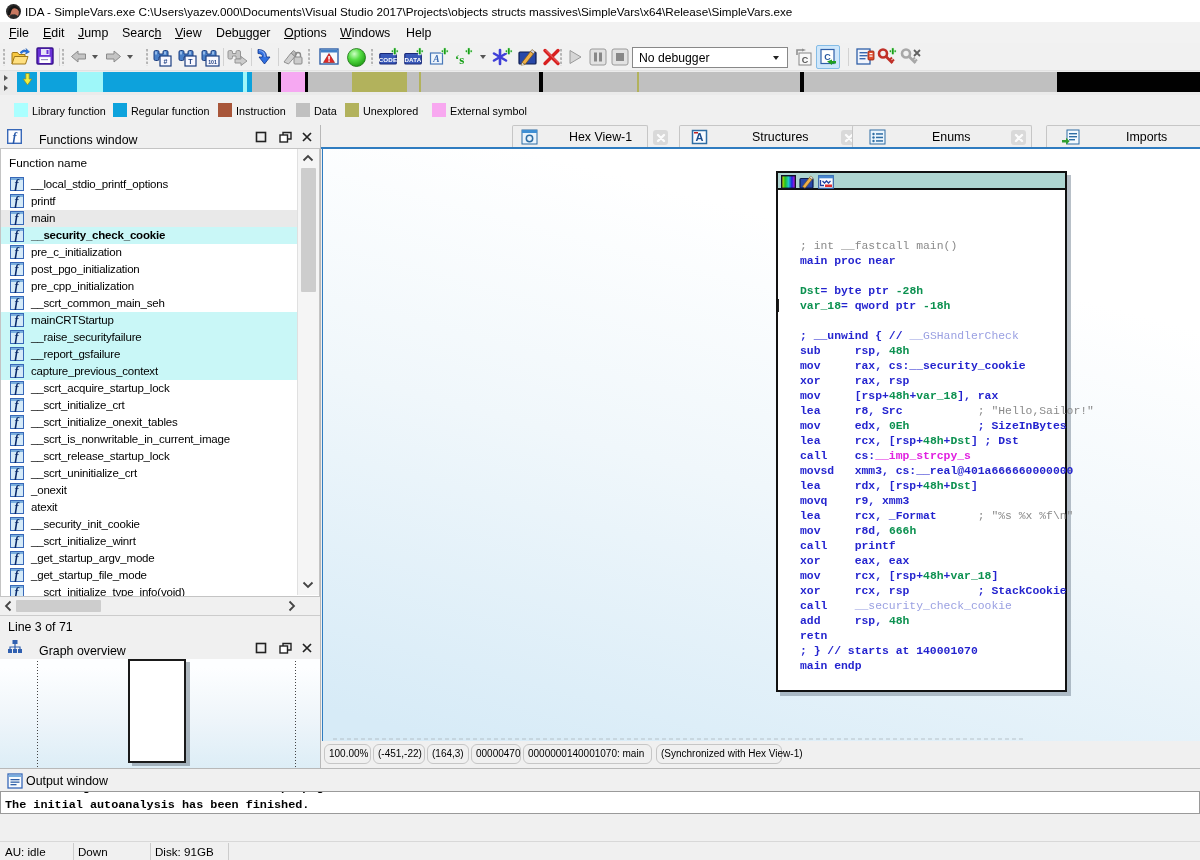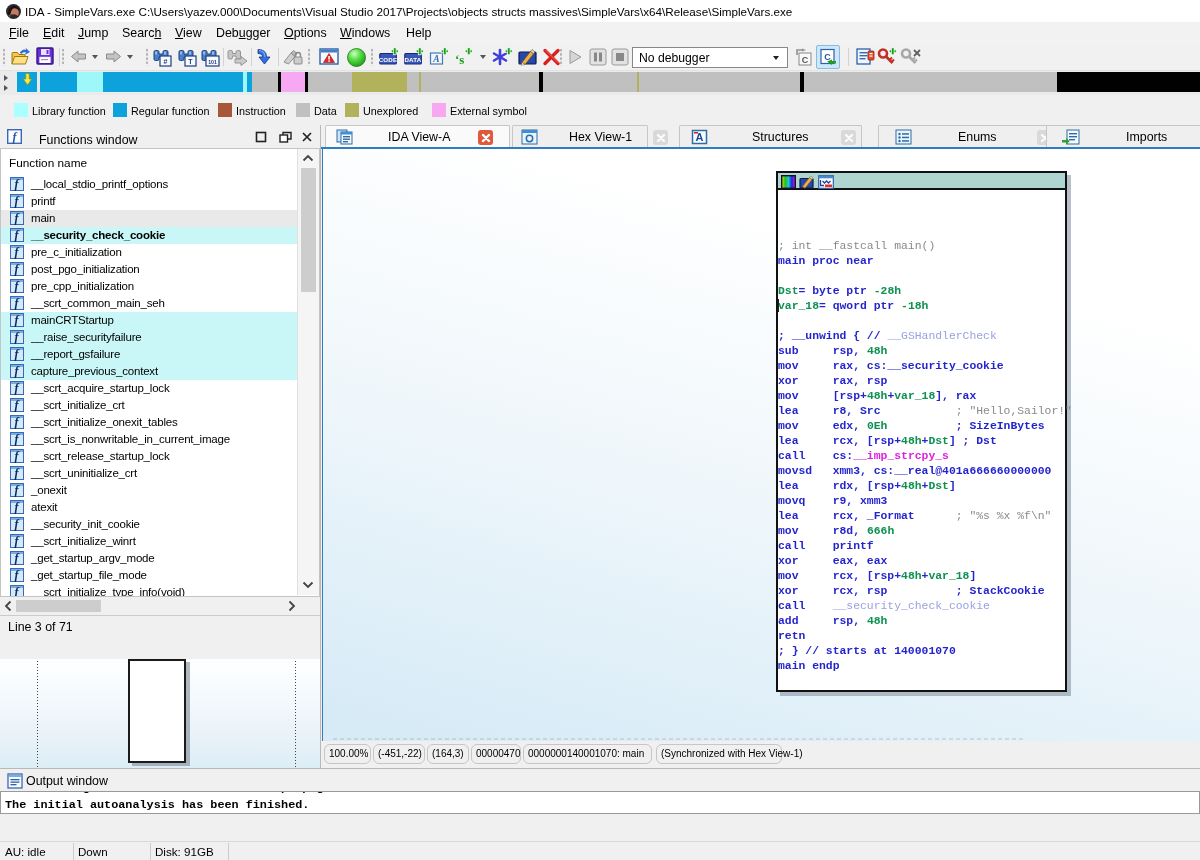--- a/index.html
+++ b/index.html
@@ -46,21 +46,21 @@
 .tab { position:absolute; top:0; height:23px; background:#efefef; border:1px solid #c6c6c6; border-bottom:none; border-radius:2px 2px 0 0; }
 .tab.active { background:#fafafa; }
 .tab .ttxt { position:absolute; font-size:12.4px; color:#000; top:4px; }
 .tclose { position:absolute; top:4px; width:15px; height:15px; border-radius:3px; background:#d9d9d9; }
 .tclose.red { background:#e0593c; }
 .tclose svg { position:absolute; left:2.5px; top:2.5px; }
 #blueline { left:321px; top:147px; width:879px; height:2px; background:#2f7cc0; }
 #canvas { left:322px; top:149px; width:878px; height:592px; background:linear-gradient(195deg,#ffffff 22%,#f0f7fb 55%,#d7ebf7 96%); border-left:1px solid #2f7cc0;}
 #daswin { position:absolute; left:453px; top:22px; width:291px; height:521px; background:#fff; border:2px solid #111; box-shadow:4px 4px 0 rgba(125,140,155,0.55); }
 #dastitle { position:absolute; left:0; top:0; width:287px; height:17px; background:#afd5d1; border-bottom:2px solid #111; }
-#dascode { position:absolute; left:0px; top:66px; font-family:"Liberation Mono",monospace; font-size:11.4px; line-height:15px; white-space:pre; color:#2424cf; font-weight:bold; }
+#dascode { position:absolute; left:0px; top:66px; font-family:"Liberation Mono",monospace; font-size:11.4px; line-height:15px; white-space:pre; color:#2424cf; font-weight:bold;padding-left:22px; }
 .cg { color:#8a8a8a; font-weight:normal; }
 .cn { color:#2424cf; }
 .cgr { color:#0c9150; }
 .cl { color:#9aa0e2; font-weight:normal; }
 .cm { color:#e020e0; }
 #caret { position:absolute; left:454.5px; top:150px; width:1.5px; height:13px; background:#222; }
 #viewstatus { left:321px; top:741px; width:879px; height:27px; background:#f0f0f0; }
 .seg { position:absolute; top:3px; height:20px; border:1px solid #c6c6c6; border-radius:6px; font-size:10px; color:#000; padding:3px 0 0 4px; white-space:nowrap; background:#f0f0f0;}
 #outputpanel { left:0; top:768px; width:1200px; height:92px; background:#f0f0f0; border-top:1px solid #b8b8b8; }
 #outhdr { position:absolute; left:0; top:2px; width:1200px; height:20px; }
@@ -529,44 +529,52 @@
       </svg>
       <div class="sthumb" style="left:16px;top:2px;width:85px;height:12px"></div>
       <svg class="wbtnsvg" style="left:288px;top:2px" width="8" height="12" viewBox="0 0 8 12">
         <path d="M1.5 1.5 L6 6 L1.5 10.5" stroke="#444" stroke-width="1.8" fill="none"></path>
       </svg>
     </div>
   <div id="linestatus">
       <span>Line 3 of 71</span>
     </div>
   <div id="graphpanel">
+    <div class="paneltitle" style="top:0">
+        <svg class="wbtnsvg" style="left:7px;top:3px" width="16" height="16" viewBox="0 0 16 16">
+          <g fill="#3060b0">
+            <rect x="5.5" y="1" width="5" height="4"></rect>
+            <rect x="1" y="10" width="4" height="4"></rect>
+            <rect x="6" y="10" width="4" height="4"></rect>
+            <rect x="11" y="10" width="4" height="4"></rect>
+          </g>
+          <g stroke="#3060b0" stroke-width="1.2" fill="none">
+            <path d="M8 5 L8 8 M3 10 L3 8 L13 8 L13 10 M8 8 L8 10"></path>
+          </g>
+        </svg>
+        <span class="txt" style="left:27px">Graph overview</span>
+<svg class="wbtnsvg" style="left:255px;top:6px" width="12" height="12" viewBox="0 0 12 12">
+          <rect x="1.5" y="1.5" width="9" height="9" fill="none" stroke="#222" stroke-width="1.6"></rect>
+        </svg>
+<svg class="wbtnsvg" style="left:279px;top:6px" width="13" height="12" viewBox="0 0 13 12">
+          <rect x="1" y="4" width="7.5" height="7" fill="#fff" stroke="#222" stroke-width="1.4"></rect>
+          <path d="M4 4 L4 1.5 L12 1.5 L12 8 L8.5 8" fill="none" stroke="#222" stroke-width="1.4"></path>
+        </svg>
+<svg class="wbtnsvg" style="left:301px;top:6px" width="12" height="12" viewBox="0 0 12 12">
+          <path d="M2 2 L10 10 M10 2 L2 10" stroke="#222" stroke-width="1.7"></path>
+        </svg>
+      </div>
     <div id="graphcontent">
       <div class="dotline" style="left:37px"></div>
       <div class="dotline" style="left:295px"></div>
       <div id="gnode"></div>
     </div>
   </div>
 </div>
 <div class="abs" id="tabbar">
-    <div class="tab active" style="left:4px;width:185px">
-      <svg style="position:absolute;left:10px;top:3px" width="17" height="16" viewBox="0 0 17 16">
-        <rect x="1" y="1" width="10" height="12" fill="#cfe4f7" stroke="#2e6da4"></rect>
-        <rect x="5" y="3" width="11" height="12" fill="#f4fafe" stroke="#2e6da4"></rect>
-        <rect x="5" y="3" width="11" height="2.5" fill="#3f8fd4"></rect>
-        <rect x="7" y="7" width="7" height="1.4" fill="#2e6da4"></rect>
-        <rect x="7" y="9.5" width="7" height="1.4" fill="#2e6da4"></rect>
-        <rect x="7" y="12" width="5" height="1.4" fill="#2e6da4"></rect>
-      </svg>
-      <span class="ttxt" style="left:62px">IDA View-A</span>
-      <div class="tclose red" style="left:152px">
-        <svg width="10" height="10" viewBox="0 0 10 10">
-          <path d="M2 2 L8 8 M8 2 L2 8" stroke="#fff" stroke-width="2.4" stroke-linecap="round"></path>
-        </svg>
-      </div>
-    </div>
 <div class="tab" style="left:191px;width:136px">
       <svg style="position:absolute;left:8px;top:3px" width="17" height="16" viewBox="0 0 17 16">
         <rect x="1" y="1" width="15" height="14" fill="#eaf4fc" stroke="#2e6da4"></rect>
         <rect x="1" y="1" width="15" height="3" fill="#3f8fd4"></rect>
         <circle cx="8.5" cy="9.5" r="3.2" fill="none" stroke="#2e6da4" stroke-width="1.5"></circle>
       </svg>
       <span class="ttxt" style="left:56px">Hex View-1</span>
       <div class="tclose" style="left:140px">
         <svg width="10" height="10" viewBox="0 0 10 10">
           <path d="M2 2 L8 8 M8 2 L2 8" stroke="#fbfbfb" stroke-width="2.4" stroke-linecap="round"></path>
@@ -579,21 +587,21 @@
         <text x="8.5" y="12" font-family="Liberation Sans" font-size="11" font-weight="bold" fill="#1a4c8c" text-anchor="middle">A</text>
         <rect x="3" y="3" width="4" height="1.5" fill="#c02020"></rect>
       </svg>
       <span class="ttxt" style="left:72px">Structures</span>
       <div class="tclose" style="left:161px">
         <svg width="10" height="10" viewBox="0 0 10 10">
           <path d="M2 2 L8 8 M8 2 L2 8" stroke="#fbfbfb" stroke-width="2.4" stroke-linecap="round"></path>
         </svg>
       </div>
     </div>
-<div class="tab" style="left:557px;width:180px">
+<div class="tab" style="left:531px;width:180px">
       <svg style="position:absolute;left:16px;top:3px" width="17" height="16" viewBox="0 0 17 16">
         <rect x="1" y="1" width="15" height="14" fill="#eaf4fc" stroke="#2e6da4"></rect>
         <circle cx="4.5" cy="5" r="1.2" fill="#2e6da4"></circle>
         <rect x="7" y="4.2" width="7" height="1.5" fill="#2e6da4"></rect>
         <circle cx="4.5" cy="8.5" r="1.2" fill="#2e6da4"></circle>
         <rect x="7" y="7.7" width="7" height="1.5" fill="#2e6da4"></rect>
         <circle cx="4.5" cy="12" r="1.2" fill="#2e6da4"></circle>
         <rect x="7" y="11.2" width="7" height="1.5" fill="#2e6da4"></rect>
       </svg>
       <span class="ttxt" style="left:79px">Enums</span>

